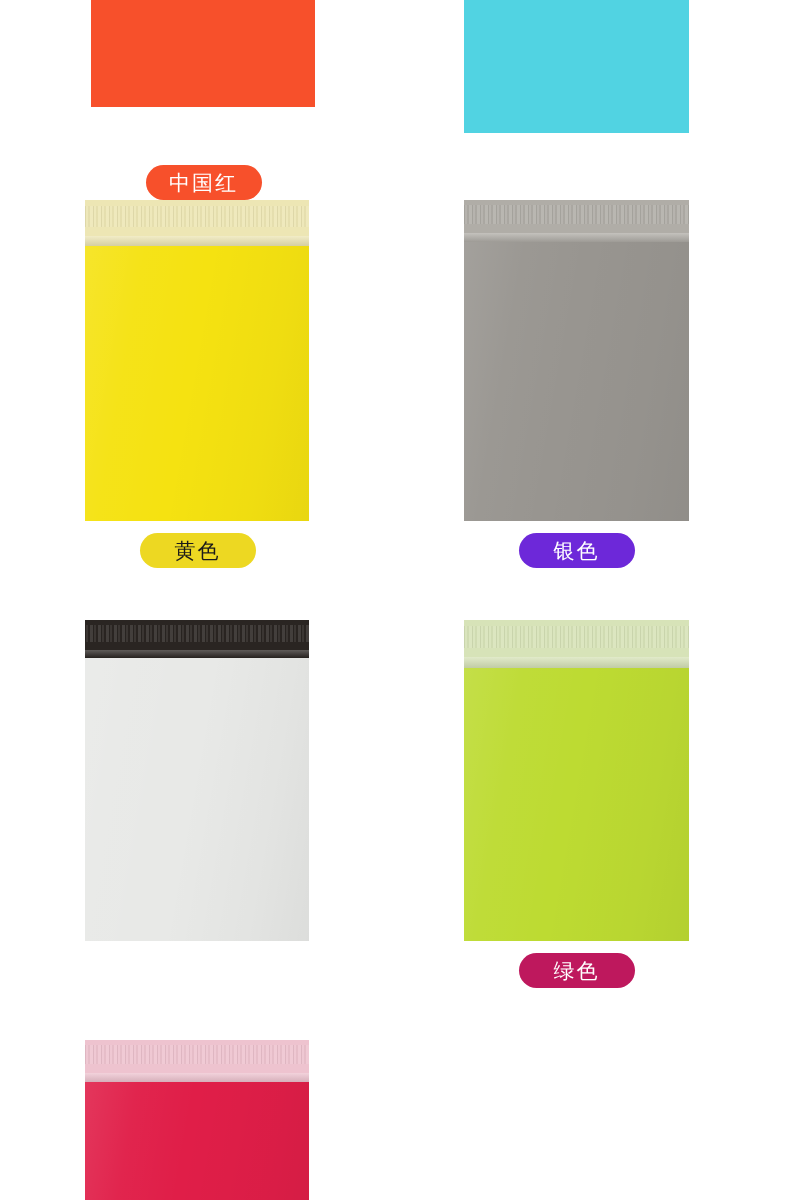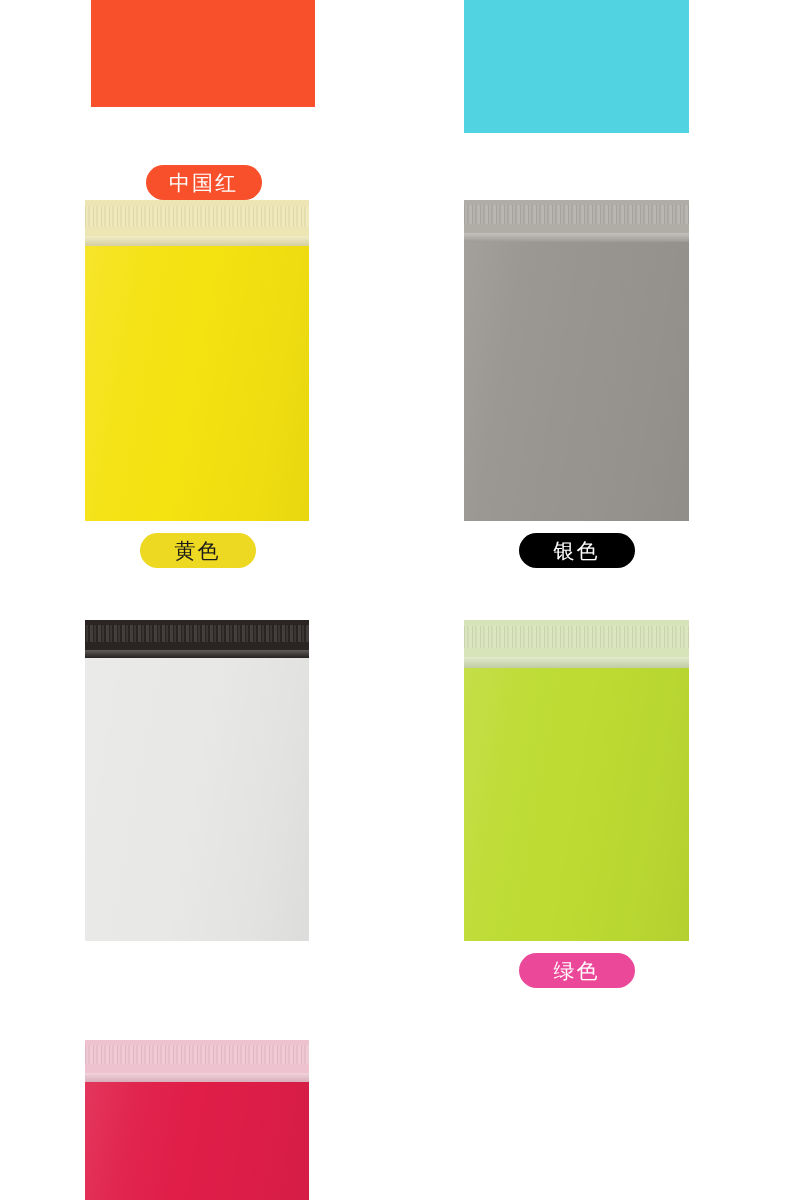--- a/index.html
+++ b/index.html
@@ -167,39 +167,39 @@
         <div class="badge-wrap" style="margin-top:12px;justify-content:center;">
           <span class="badge" style="background:#EDD822;color:#1a1a1a;">黄色</span>
         </div>
       </div>
       <div class="swatch-cell">
         <div class="bag" style="height:321px;margin-left:-32px;width:225px;">
           <div class="bag-flap" style="height:42px;background:#B0ADA7;"></div>
           <div class="bag-body" style="height:279px;background:#989590;"></div>
         </div>
         <div class="badge-wrap" style="margin-top:12px;margin-left:-32px;">
-          <span class="badge" style="background:#000000;color:#ffffff;">银色</span>
+          <span class="badge" style="background:#6d28d9;color:#ffffff;">银色</span>
         </div>
       </div>
     </div>
 
     <div class="swatch-row" style="height:420px;">
       <div class="swatch-cell">
         <div class="bag" style="height:321px;margin-left:-1px;">
           <div class="bag-flap" style="height:38px;background:#2A2522;"></div>
           <div class="bag-body" style="height:283px;background:#E8E9E7;"></div>
         </div>
       </div>
       <div class="swatch-cell">
         <div class="bag" style="height:321px;margin-left:-32px;width:225px;">
           <div class="bag-flap" style="height:48px;background:#D7E3B8;"></div>
           <div class="bag-body" style="height:273px;background:#BDDB32;"></div>
         </div>
         <div class="badge-wrap" style="margin-top:12px;margin-left:-32px;">
-          <span class="badge" style="background:#ec4899;color:#ffffff;">绿色</span>
+          <span class="badge" style="background:#be185d;color:#ffffff;">绿色</span>
         </div>
       </div>
     </div>
 
     <div class="swatch-row" style="height:160px;">
       <div class="swatch-cell">
         <div class="bag" style="height:160px;margin-left:-1px;">
           <div class="bag-flap" style="height:42px;background:#EEC3CF;"></div>
           <div class="bag-body" style="height:118px;background:#E01E48;"></div>
         </div>

